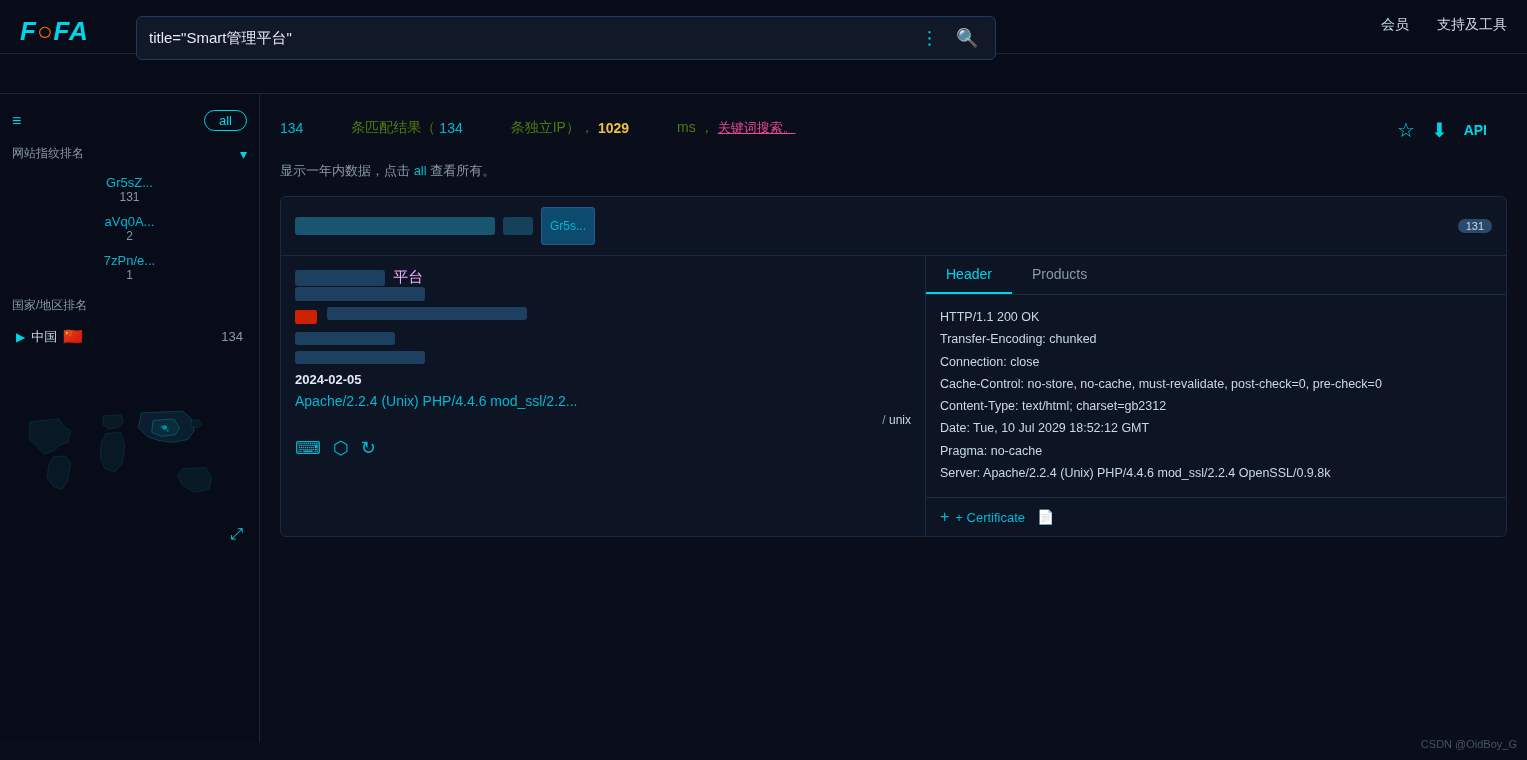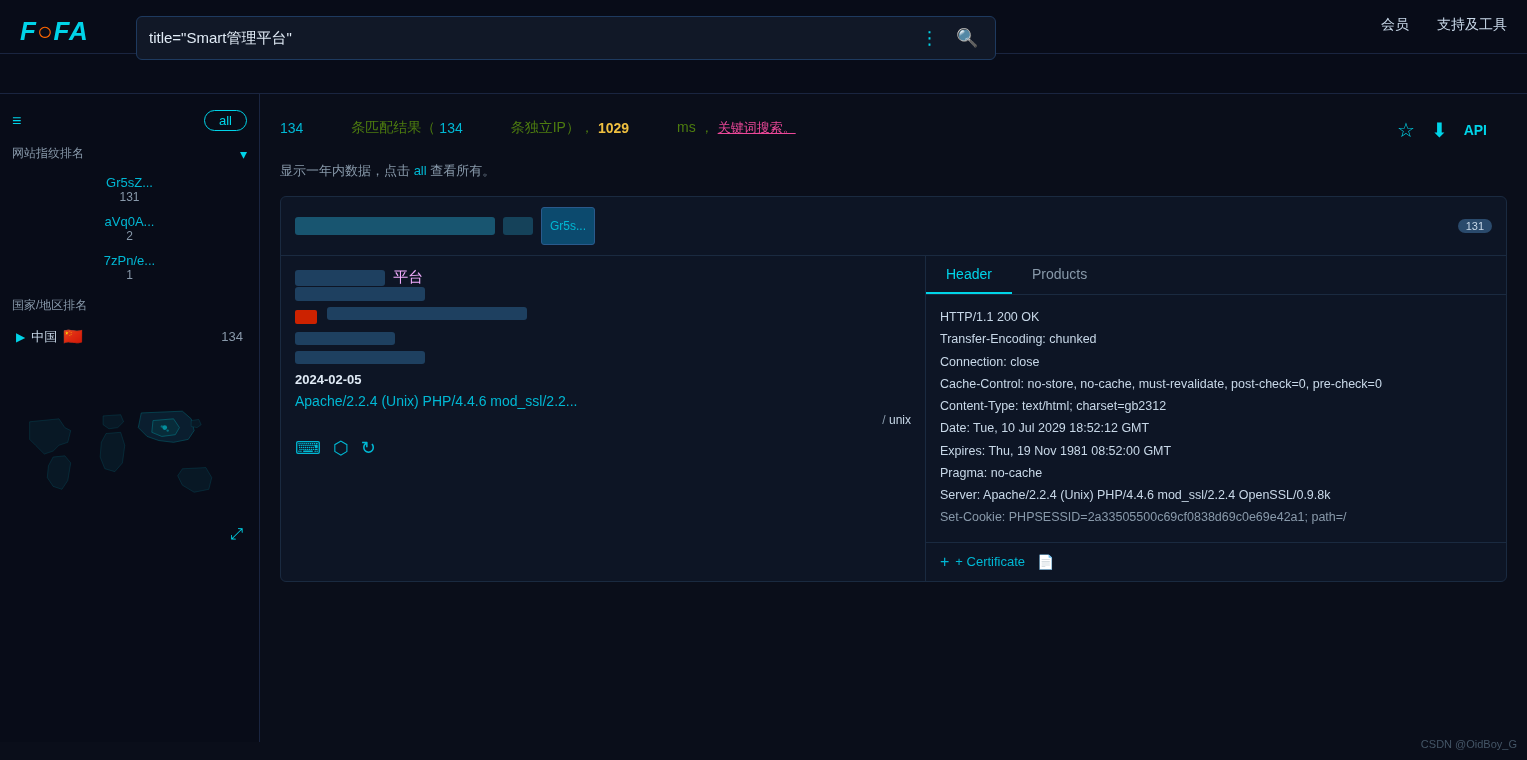--- a/index.html
+++ b/index.html
@@ -552,24 +552,22 @@
           </div>
           <div class="header-content">
             <div class="header-line">HTTP/1.1 200 OK</div>
             <div class="header-line">Transfer-Encoding: chunked</div>
             <div class="header-line">Connection: close</div>
             <div class="header-line">
               <span>Cache-Control: no-store, no-cache, must-revalidate, post-check=0, pre-check=0</span>
             </div>
             <div class="header-line">Content-Type: text/html; charset=gb2312</div>
             <div class="header-line">Date: Tue, 10 Jul 2029 18:52:12 GMT</div>
-            <div class="header-line">Expires: Thu, 19 Nov 1981 08:52:00 GMT</div>
             <div class="header-line">Pragma: no-cache</div>
             <div class="header-line">Server: Apache/2.2.4 (Unix) PHP/4.4.6 mod_ssl/2.2.4 OpenSSL/0.9.8k</div>
-            <div class="header-line header-truncated">Set-Cookie: PHPSESSID=2a33505500c69cf0838d69c0e69e42a1; path=/</div>
           </div>
           <div class="certificate-row">
             <span class="cert-plus">+</span>
             <span>+ Certificate</span>
             <span style="margin-left:6px;color:#8899aa;font-size:14px;">📄</span>
           </div>
         </div>
       </div>
     </div>
   </div>

